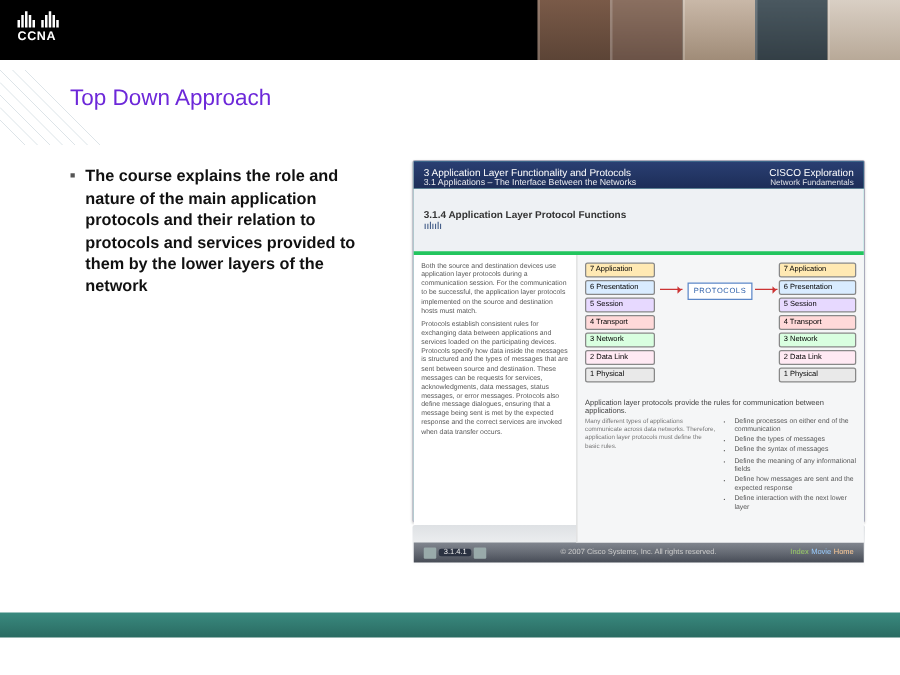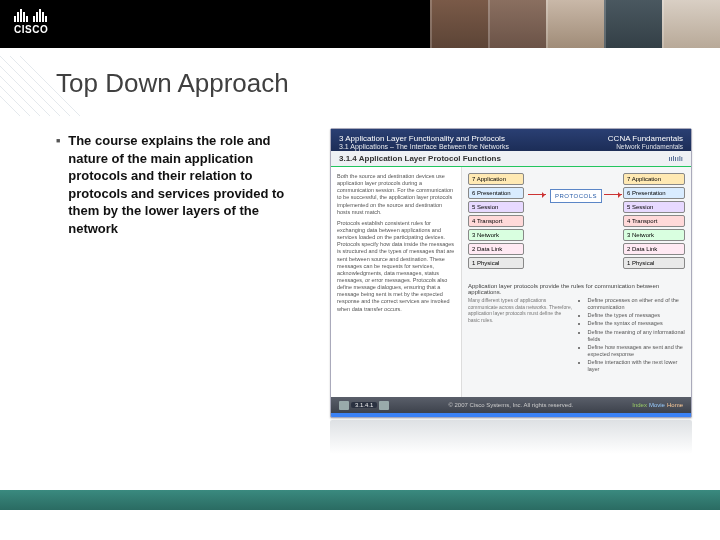--- a/index.html
+++ b/index.html
@@ -14,35 +14,35 @@
   .p2 { background: linear-gradient(180deg,#8a6f60,#6b5347); }
   .p3 { background: linear-gradient(180deg,#c9b8a8,#a08c78); }
   .p4 { background: linear-gradient(180deg,#4a5860,#333f46); }
   .p5 { background: linear-gradient(180deg,#d9cfc4,#b8a998); }
   .logo { position: absolute; left: 14px; top: 8px; color: #fff; font-size: 9px; letter-spacing: 0.5px; }
   .logo-bars { display: flex; gap: 1px; margin-bottom: 2px; align-items: flex-end; height: 14px; }
   .logo-bars span { width: 2px; background: #fff; display: inline-block; }
   .logo-text { font-weight: bold; font-size: 10px; }
 
   
-  .title { position: absolute; left: 56px; top: 68px; font-size: 26px; color: #404040; font-weight: 400; }
+  .title { position: absolute; left: 56px; top: 68px; font-size: 18px; color: #6d28d9; font-weight: 400; }
 
   
   .bullets { position: absolute; left: 56px; top: 132px; width: 250px; }
   .bullets li { list-style: none; margin-bottom: 18px; font-size: 13px; line-height: 1.35; color: #111; font-weight: bold; display: flex; }
   .bullets li::before { content: "■"; font-size: 7px; color: #555; margin-right: 8px; margin-top: 4px; flex-shrink: 0; }
 
   
   .graphic { position: absolute; right: 28px; top: 128px; width: 362px; height: 330px; }
-  .app-frame { width: 362px; height: 290px; border: 1px solid #aab; background: #3b82f6; border-radius: 2px; box-shadow: 0 1px 2px rgba(0,0,0,0.2); }
+  .app-frame { width: 362px; height: 290px; border: 1px solid #aab; background: #5eead4; border-radius: 2px; box-shadow: 0 1px 2px rgba(0,0,0,0.2); }
   .app-titlebar { height: 22px; background: linear-gradient(180deg,#2a3f73,#1c2d57); color: #fff; font-size: 8px; padding: 5px 8px; display: flex; justify-content: space-between; }
   .app-titlebar .left { }
   .app-titlebar .right { }
   .mini-logo { display: inline-block; color:#fff; font-weight:normal; font-size:8px; }
-  .app-subbar { background: #eef1f4; border-bottom: 1px solid #22c55e; padding: 3px 8px; font-size: 8px; color: #333; display:flex; justify-content:space-between; }
+  .app-subbar { background: #eef1f4; border-bottom: 3px solid #22c55e; padding: 16px 8px; font-size: 8px; color: #333; display:flex; justify-content:space-between;flex-direction:column; }
   .app-body { display: flex; height: 230px; background: #fff; }
   .col-text { width: 130px; padding: 6px; font-size: 5.5px; color: #555; line-height: 1.3; }
   .col-text p { margin-bottom: 4px; }
   .col-diagram { flex: 1; background: #f5f6f7; border-left: 1px solid #ddd; padding: 6px; position: relative; }
   .osi-stack { position: absolute; top: 6px; display: flex; flex-direction: column; gap: 2px; }
   .osi-left { left: 6px; width: 56px; }
   .osi-right { right: 6px; width: 62px; }
   .osi-layer { font-size: 6px; padding: 2px 3px; border: 1px solid #888; background: #fff; border-radius: 2px; white-space: nowrap; overflow: hidden; }
   .osi-layer.l1 { background:#ffe9b3; }
   .osi-layer.l2 { background:#d9ecff; }
@@ -88,21 +88,21 @@
           <span style="height:13px"></span>
           <span style="height:10px"></span>
           <span style="height:6px"></span>
         <span style="width:3px;background:none"></span>
         <span style="height:6px"></span>
           <span style="height:10px"></span>
           <span style="height:13px"></span>
           <span style="height:10px"></span>
           <span style="height:6px"></span>
       </div>
-      <div class="logo-text">CISCO</div>
+      <div class="logo-text">CCNA</div>
     </div>
     <div class="banner-people">
       <div class="person p1"></div>
         <div class="person p2"></div>
         <div class="person p3"></div>
         <div class="person p4"></div>
         <div class="person p5"></div>
     </div>
   </div>
 
@@ -125,21 +125,21 @@
   </ul>
 
   <div class="graphic">
     <div class="app-frame">
       <div class="app-titlebar">
         <div class="left">
           <div>3 Application Layer Functionality and Protocols</div>
           <div style="font-size:7px;opacity:.9">3.1 Applications – The Interface Between the Networks</div>
         </div>
         <div class="right" style="text-align:right">
-          <div>CCNA Fundamentals</div>
+          <div>CISCO Exploration</div>
           <div style="font-size:6.5px;opacity:.85">Network Fundamentals</div>
         </div>
       </div>
       <div class="app-subbar">
         <span style="font-weight:bold">3.1.4 Application Layer Protocol Functions</span>
         <span class="mini-logo" style="color:#1c3b70">ıılıılı</span>
       </div>
       <div class="app-body">
         <div class="col-text">
           <p>Both the source and destination devices use application layer protocols during a communication session. For the communication to be successful, the application layer protocols implemented on the source and destination hosts must match.</p>

